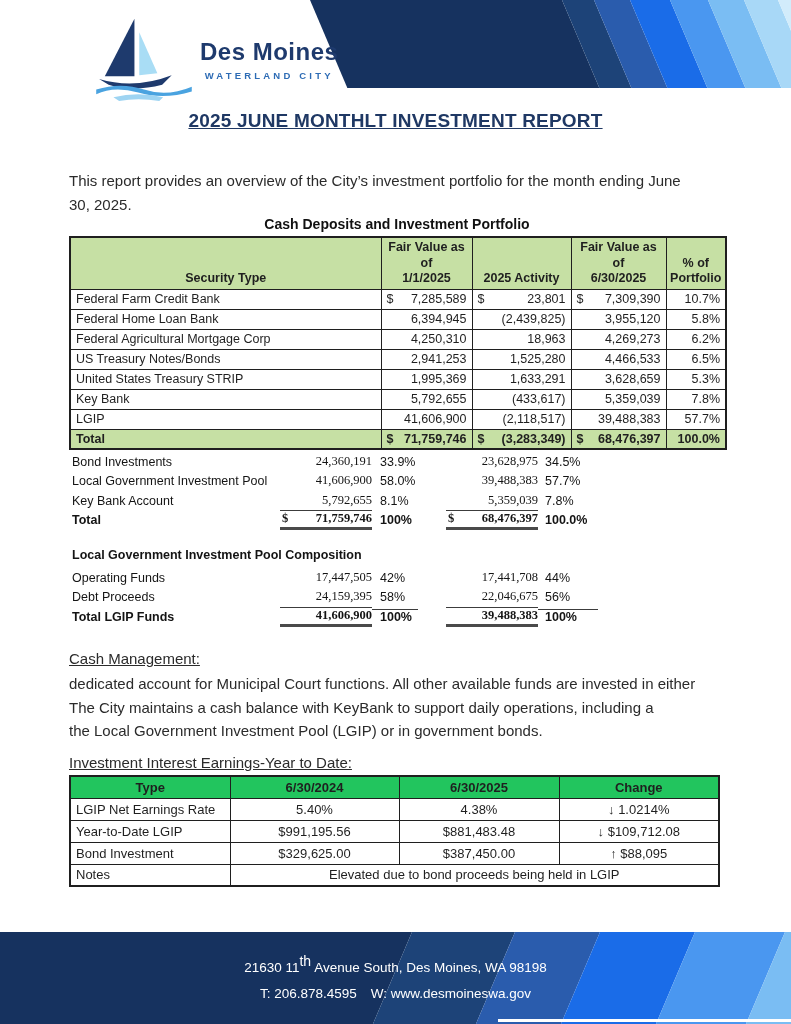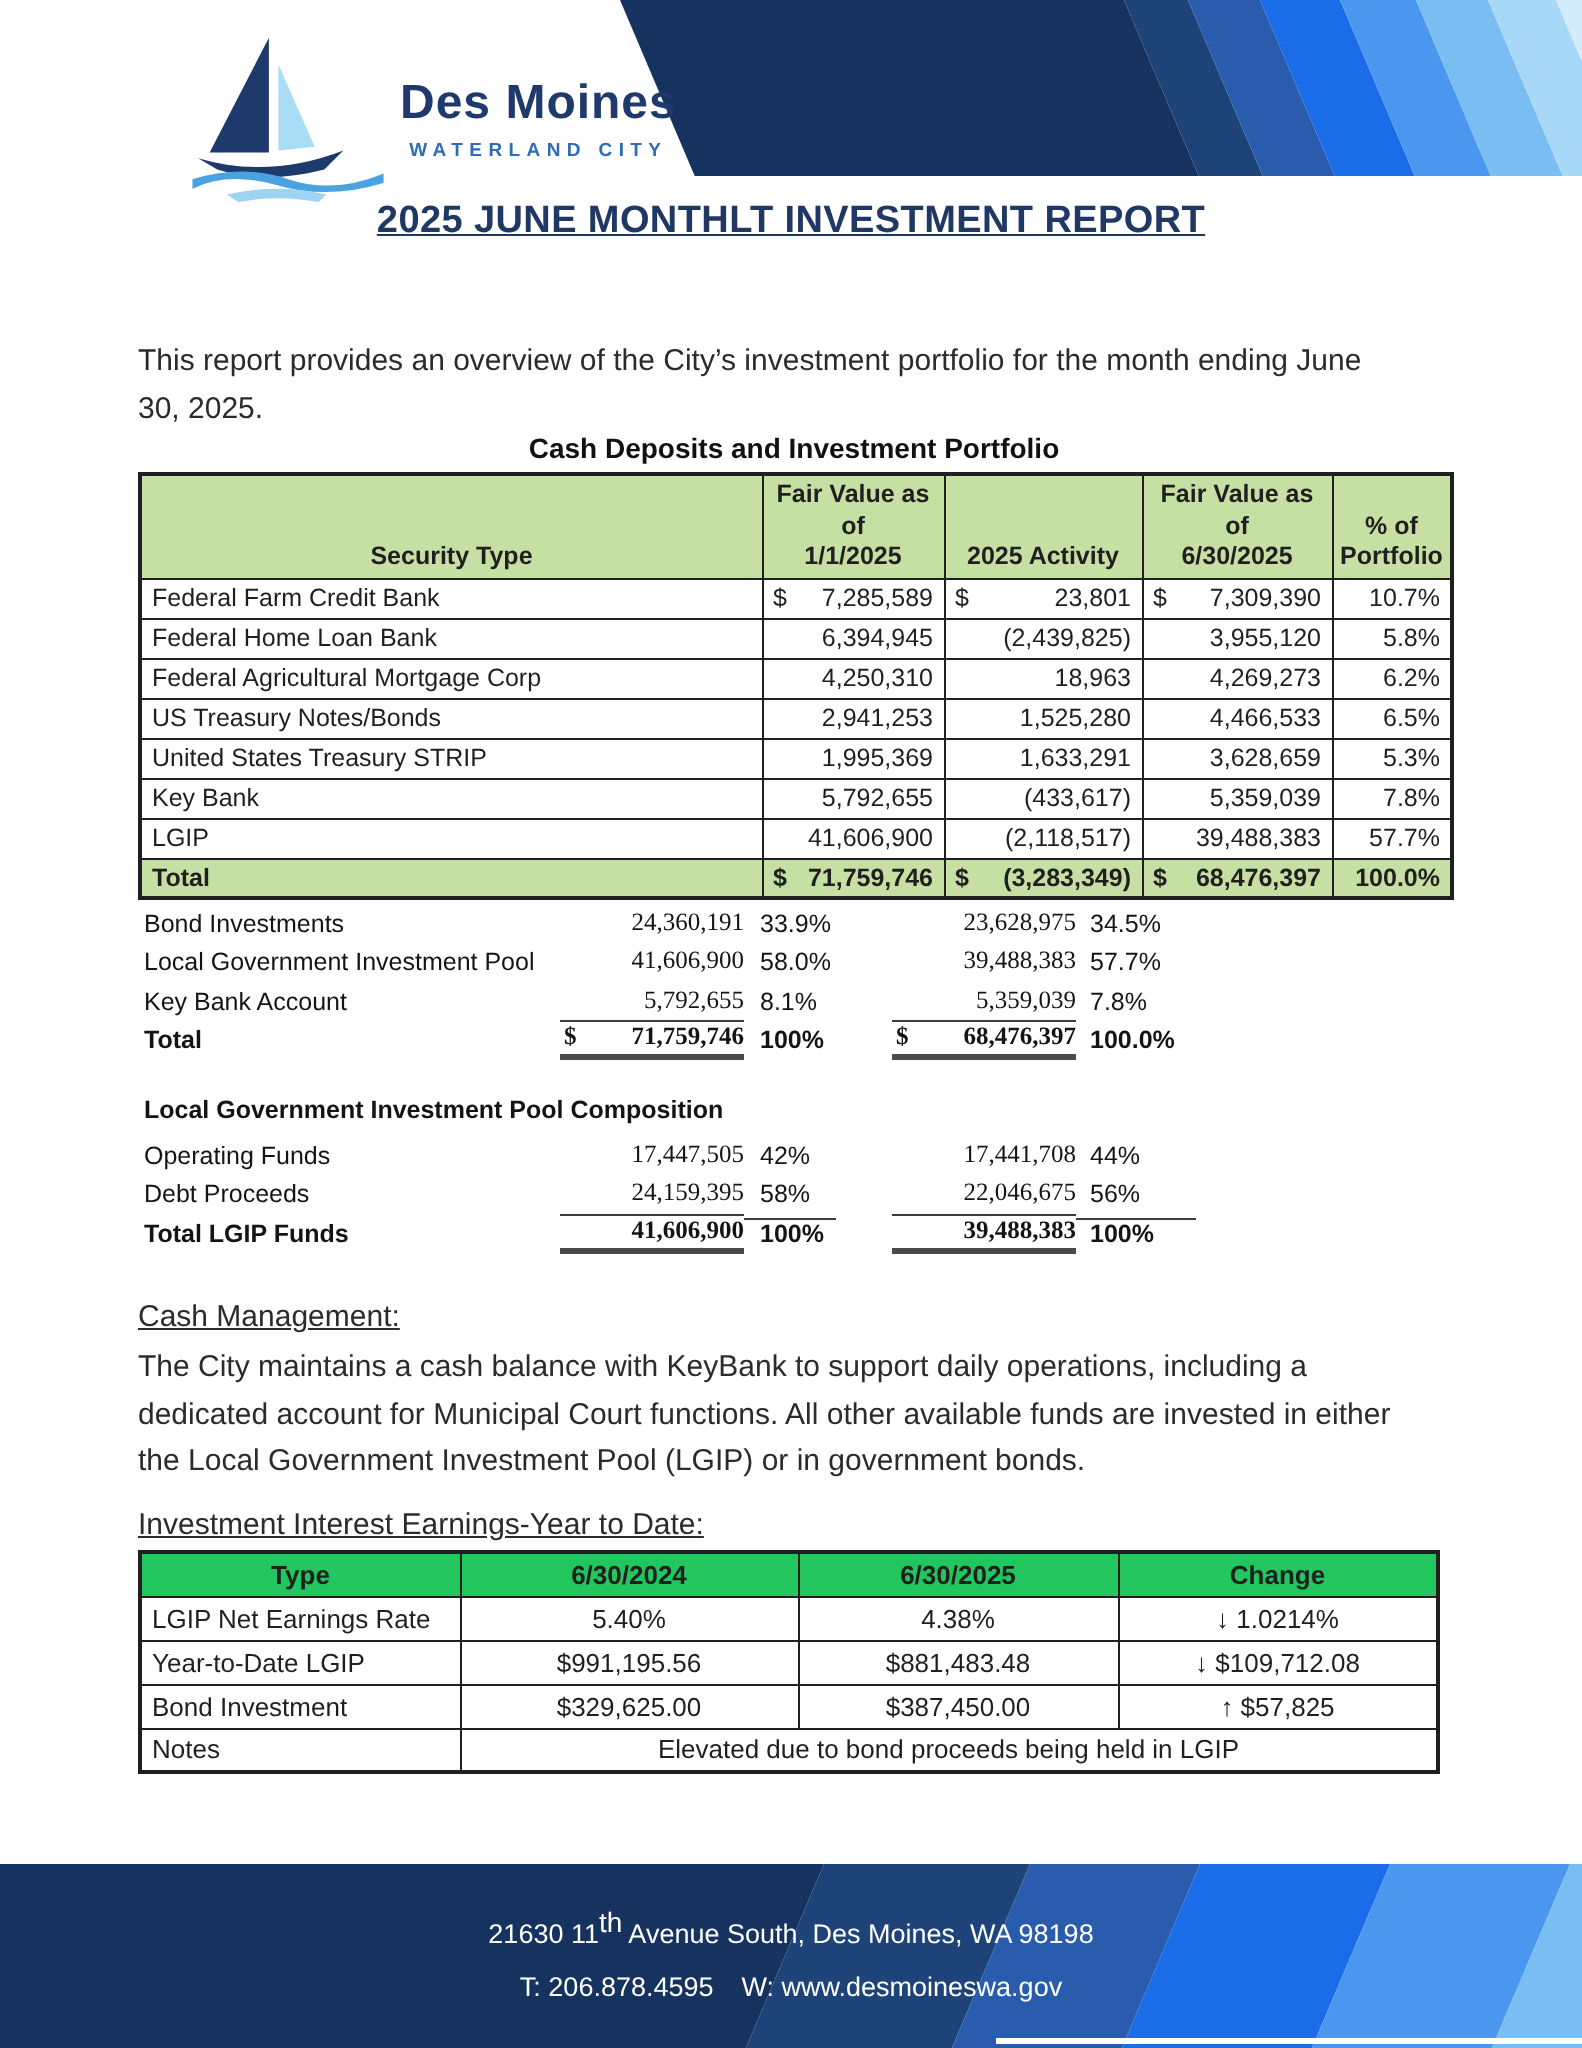--- a/index.html
+++ b/index.html
@@ -19,21 +19,21 @@
   .t8 { left:778px; width:60px;  background:#d2ecfb; }
 
   
   .logo { position:absolute; top:16px; left:96px; display:flex; }
   .logo svg { width:96px; height:86px; }
   .wordmark { margin-left:8px; margin-top:22px; text-align:center; }
   .wordmark .nm { font-size:24px; font-weight:bold; color:#1e3a6d; letter-spacing:.5px; }
   .wordmark .tg { margin-top:4px; font-size:9.5px; font-weight:bold; color:#2e6cb5; letter-spacing:3.2px; }
 
   
-  .doc-title { position:absolute; top:100px; left:0; width:100%; text-align:center;
+  .doc-title { position:absolute; top:110px; left:0; width:100%; text-align:center;
                font-size:19px; font-weight:bold; color:#1f3864; text-decoration:underline; letter-spacing:.2px; }
   .intro { position:absolute; top:169px; left:69px; width:660px; font-size:15px; color:#2b2b2b; line-height:24px; }
 
   
   .tbl1-title { position:absolute; top:216px; left:69px; width:656px; text-align:center; font-size:14px; font-weight:bold; color:#111; }
   table { border-collapse:collapse; table-layout:fixed; }
   .tbl { position:absolute; left:69px; }
   .tbl1 { top:236px; width:656px; font-size:12.5px; }
   .tbl1 th, .tbl1 td { border:1.6px solid #1f1f1f; }
   .tbl1 { border:2.2px solid #1f1f1f; }
@@ -271,22 +271,22 @@
       <span class="v">41,606,900</span>
       <span class="p">100%</span>
       <span class="sp"></span>
       <span class="v">39,488,383</span>
       <span class="p2">100%</span>
     </div>
   </div>
 
   <div class="sec-head cm-head">Cash Management:</div>
   <div class="cm-body">
+    <div>dedicated account for Municipal Court functions. All other available funds are invested in either</div>
     <div>The City maintains a cash balance with KeyBank to support daily operations, including a</div>
-    <div>dedicated account for Municipal Court functions. All other available funds are invested in either</div>
     <div>the Local Government Investment Pool (LGIP) or in government bonds.</div>
   </div>
 
   <div class="sec-head ee-head">Investment Interest Earnings-Year to Date:</div>
   <table class="tbl tbl2">
     <colgroup>
         <col style="width:160px">
         <col style="width:169px">
         <col style="width:160px">
         <col style="width:160px">
@@ -307,21 +307,21 @@
     <tr>
       <td class="lft">Year-to-Date LGIP</td>
       <td>$991,195.56</td>
       <td>$881,483.48</td>
       <td>↓ $109,712.08</td>
     </tr>
     <tr>
       <td class="lft">Bond Investment</td>
       <td>$329,625.00</td>
       <td>$387,450.00</td>
-      <td>↑ $57,825</td>
+      <td>↑ $88,095</td>
     </tr>
     <tr>
       <td class="lft">Notes</td>
       <td colspan="3">Elevated due to bond proceeds being held in LGIP</td>
     </tr>
   </tbody>
     </table>
 
   <div class="band-bot">
     <div class="stripe f1"></div>

